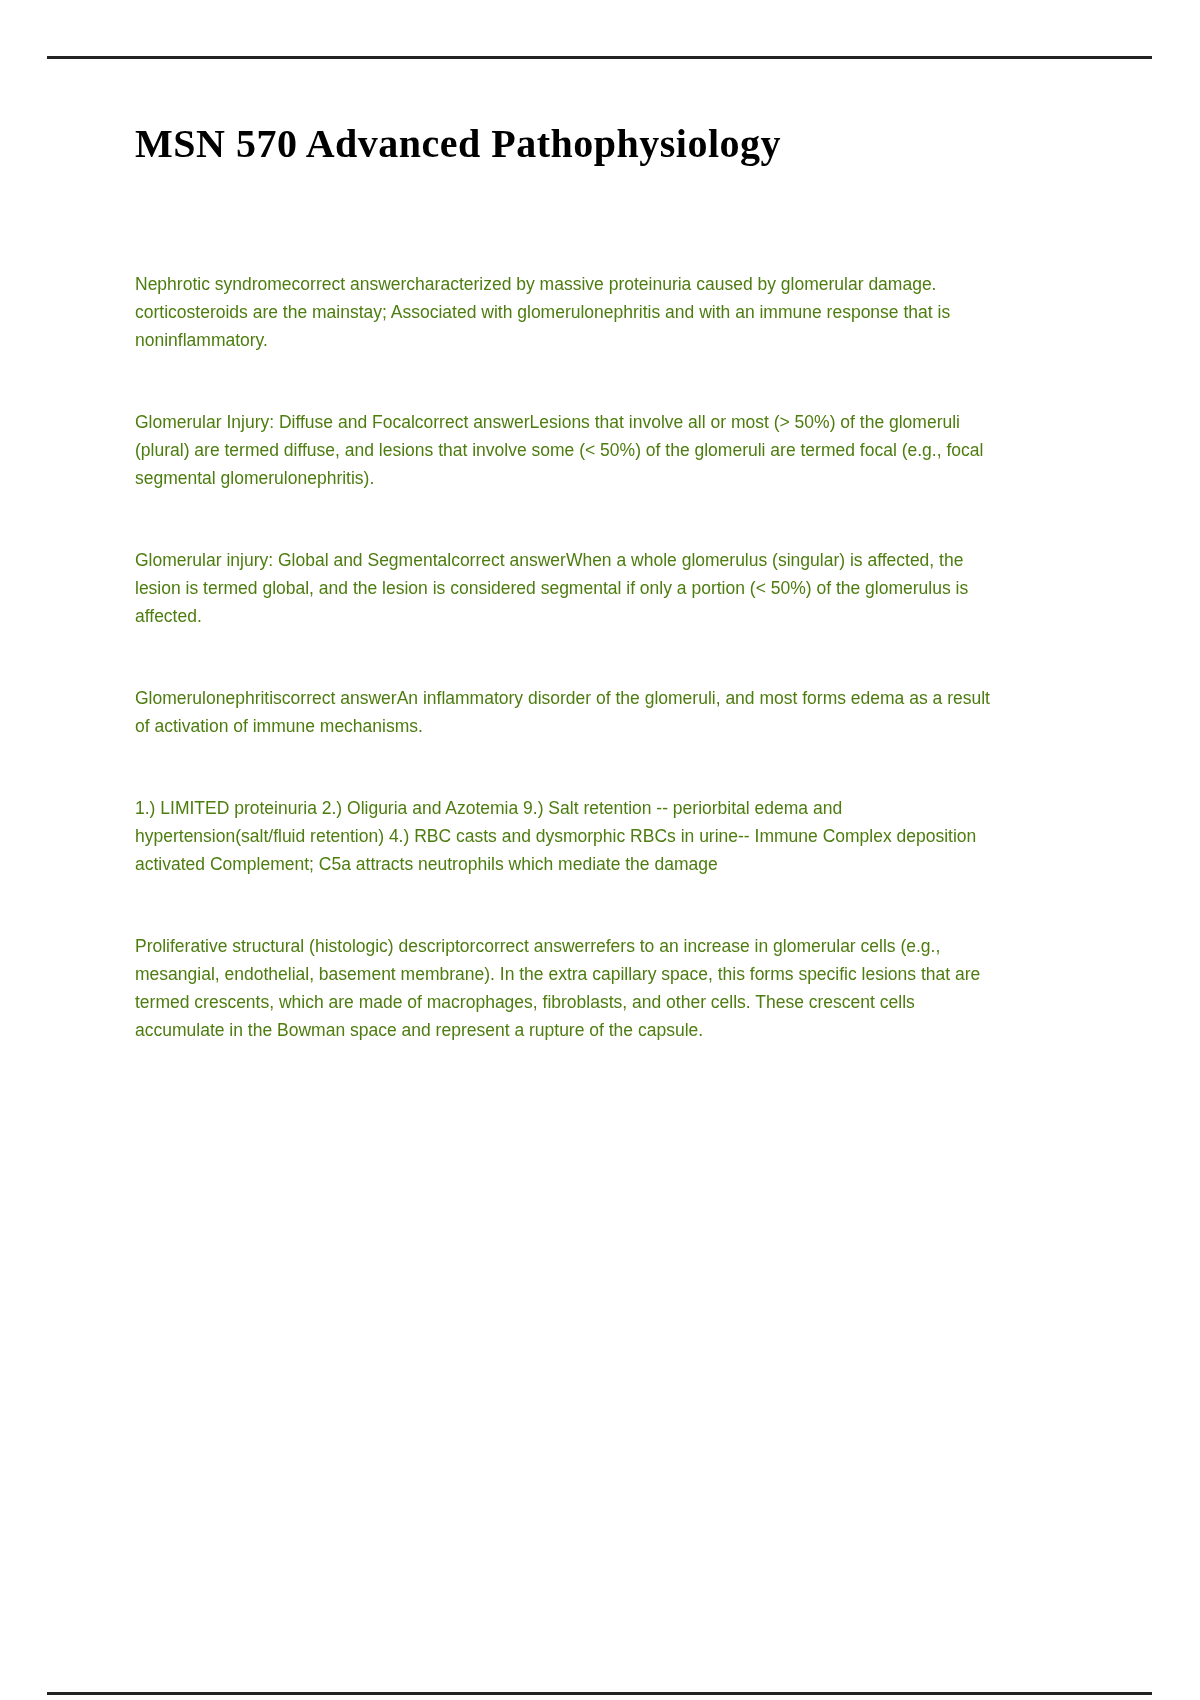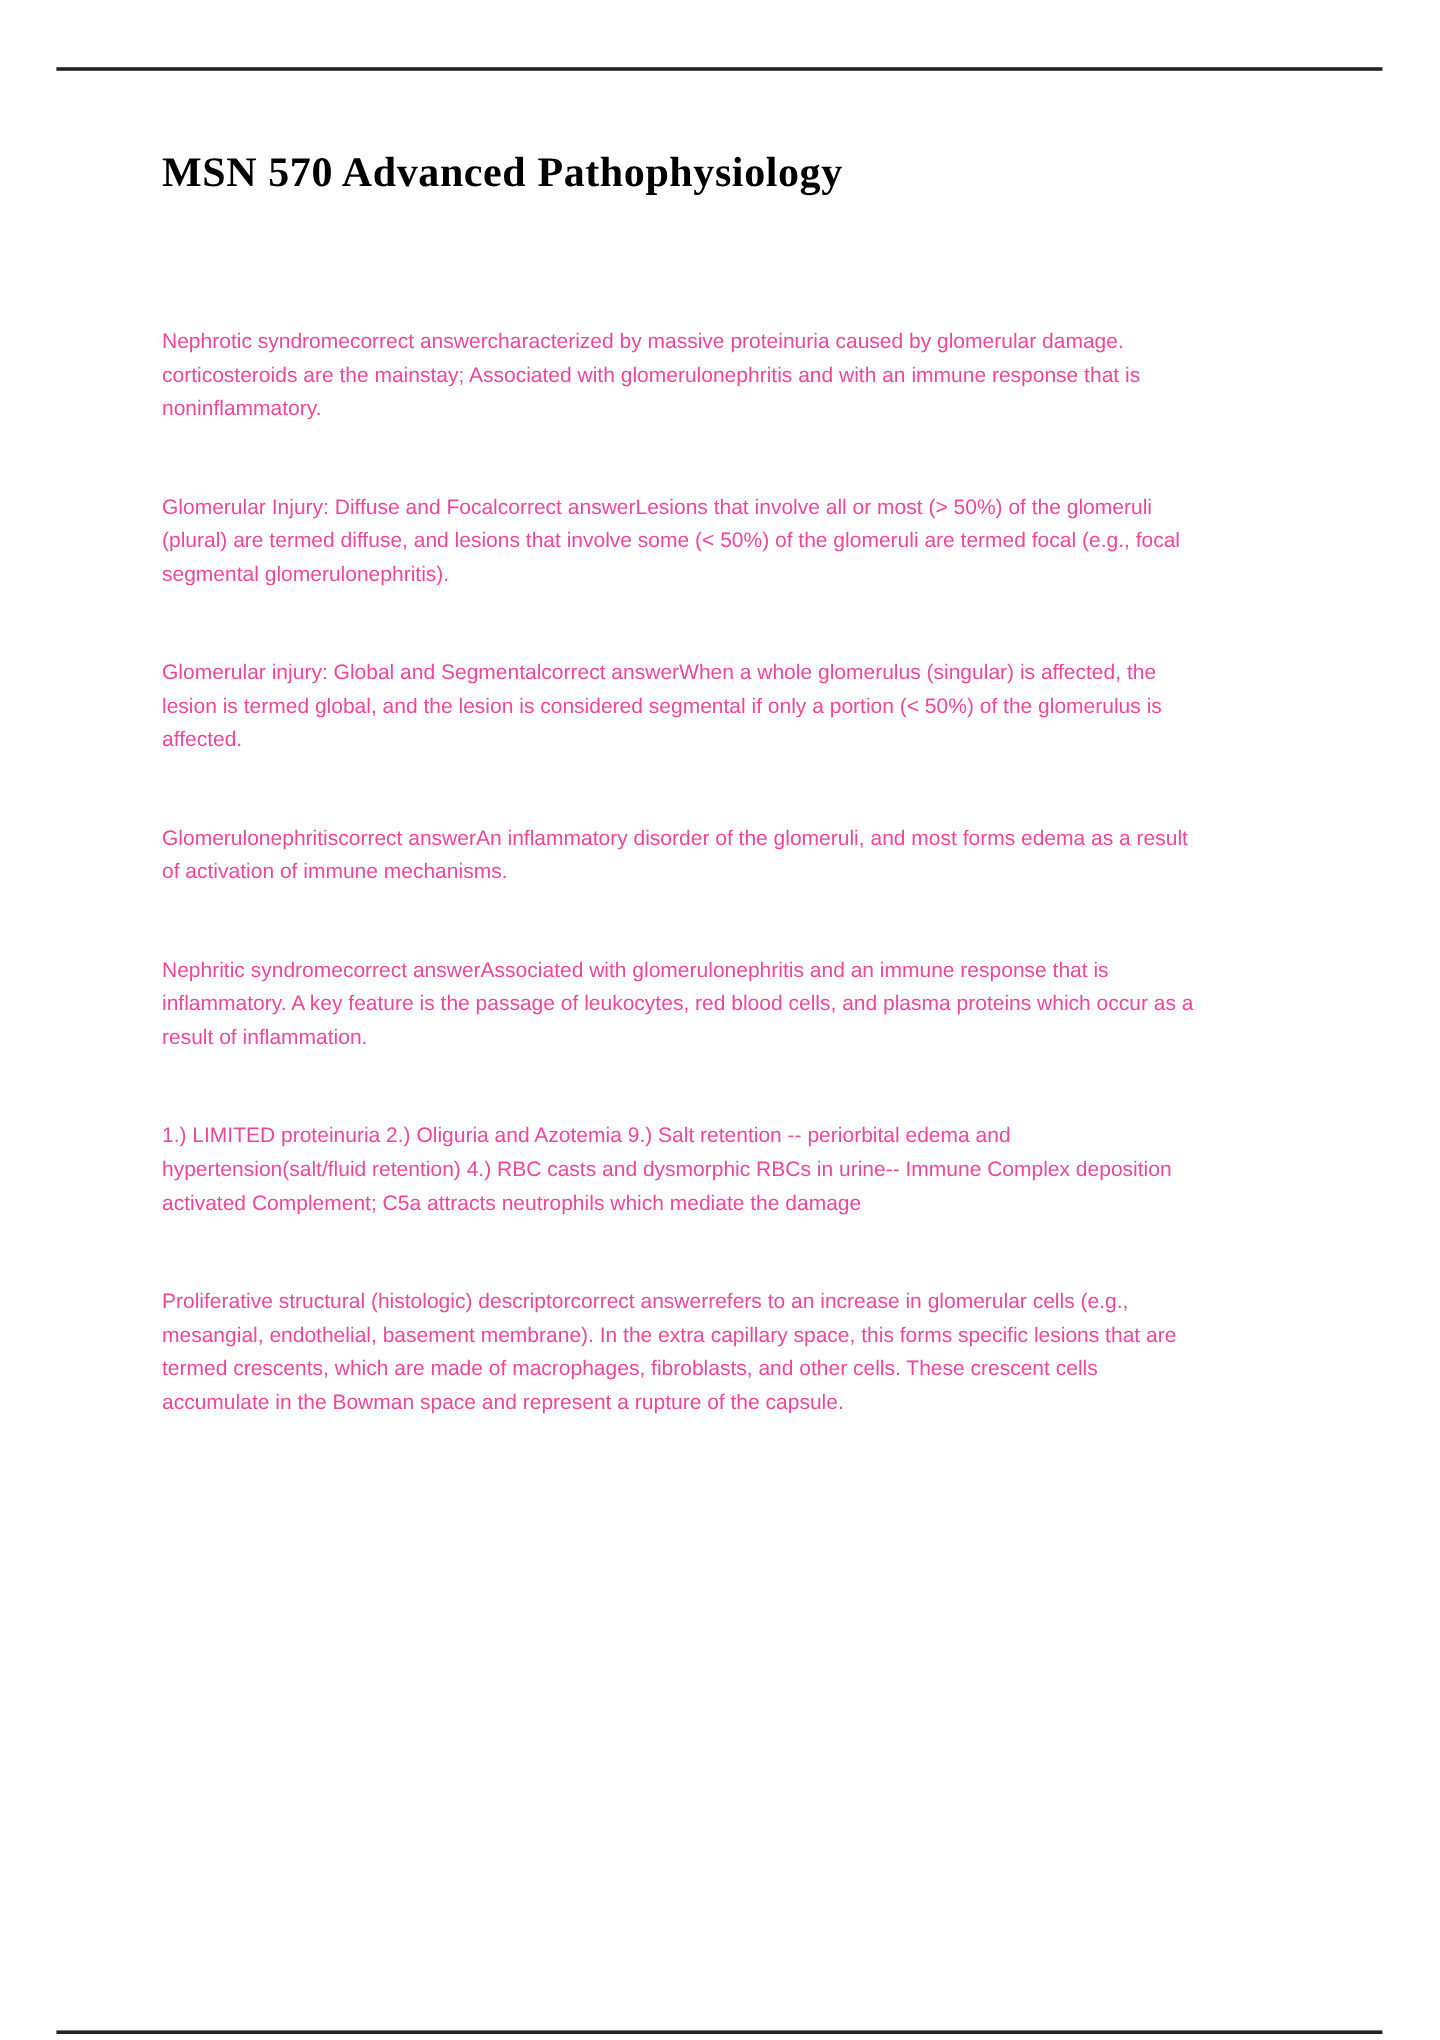--- a/index.html
+++ b/index.html
@@ -26,44 +26,43 @@
   .rule-bottom { top: 1692px; }
   .content {
     position: absolute;
     left: 135px;
     top: 0;
     width: 880px;
   }
   h1.page-title {
     font-family: "Liberation Serif", serif;
     font-weight: bold;
-    font-size: 35px;
+    font-size: 40px;
     line-height: 52px;
     color: #000000;
     margin: 118px 0 100px 0;
     letter-spacing: 0.5px;
     white-space: nowrap;
   }
   p.body-paragraph {
     font-size: 17.5px;
     line-height: 28px;
     margin: 0 16px 54px 0;
-    color: #ec4899;
+    color: #4d7c0f;
   }
 </style>
 </head>
 <body>
 
 <div class="rule rule-top"></div>
 
 <div class="content">
   <h1 class="page-title">MSN 570 Advanced Pathophysiology</h1>
 
   <p class="body-paragraph">Nephrotic syndromecorrect answercharacterized by massive proteinuria caused by glomerular damage. corticosteroids are the mainstay; Associated with glomerulonephritis and with an immune response that is noninflammatory.</p>
   <p class="body-paragraph">Glomerular Injury: Diffuse and Focalcorrect answerLesions that involve all or most (&gt; 50%) of the glomeruli (plural) are termed diffuse, and lesions that involve some (&lt; 50%) of the glomeruli are termed focal (e.g., focal segmental glomerulonephritis).</p>
   <p class="body-paragraph">Glomerular injury: Global and Segmentalcorrect answerWhen a whole glomerulus (singular) is affected, the lesion is termed global, and the lesion is considered segmental if only a portion (&lt; 50%) of the glomerulus is affected.</p>
   <p class="body-paragraph">Glomerulonephritiscorrect answerAn inflammatory disorder of the glomeruli, and most forms edema as a result of activation of immune mechanisms.</p>
-  <p class="body-paragraph">Nephritic syndromecorrect answerAssociated with glomerulonephritis and an immune response that is inflammatory. A key feature is the passage of leukocytes, red blood cells, and plasma proteins which occur as a result of inflammation.</p>
   <p class="body-paragraph">1.) LIMITED proteinuria 2.) Oliguria and Azotemia 9.) Salt retention -- periorbital edema and hypertension(salt/fluid retention) 4.) RBC casts and dysmorphic RBCs in urine-- Immune Complex deposition activated Complement; C5a attracts neutrophils which mediate the damage</p>
   <p class="body-paragraph">Proliferative structural (histologic) descriptorcorrect answerrefers to an increase in glomerular cells (e.g., mesangial, endothelial, basement membrane). In the extra capillary space, this forms specific lesions that are termed crescents, which are made of macrophages, fibroblasts, and other cells. These crescent cells accumulate in the Bowman space and represent a rupture of the capsule.</p>
 </div>
 
 <div class="rule rule-bottom"></div>
 
 </body></html>

